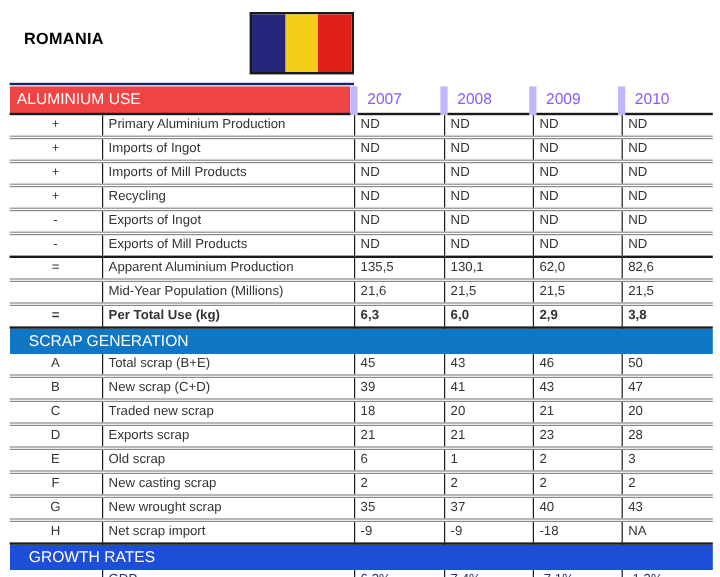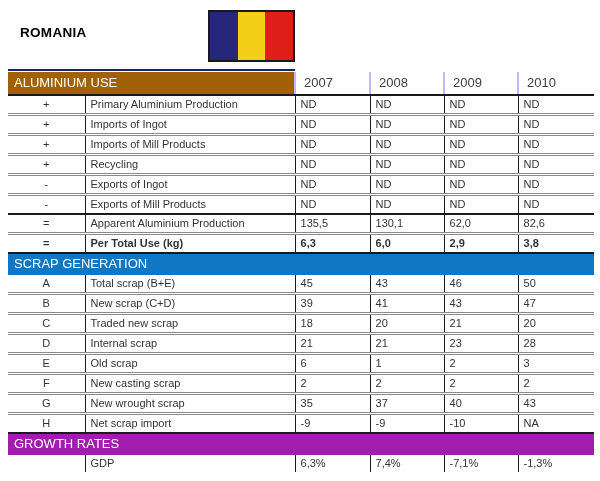--- a/index.html
+++ b/index.html
@@ -32,34 +32,34 @@
   td { padding:0 5px; line-height:1.1; white-space:nowrap; overflow:hidden; }
   tr.data td  { height:17px; }
   tr.head td  { height:22px; }
   tr.bar td   { height:21px; }
 
   td.sign { text-align:center; }
   td.label-cell, td.val { border-left:1px solid #1a1a1a; }
 
   tr.head td { border-bottom:2px solid #1a1a1a; }
   tr.head td.title-navy {
-    background:#a16207; color:#ffffff; font-size:13px; padding-left:6px;
+    background:#ef4444; color:#ffffff; font-size:13px; padding-left:6px;
   }
   tr.head td.year {
-    border-left:2px solid #c4b5fd; font-size:13px; color:#404040; padding-left:8px;
+    border-left:6px solid #c4b5fd; font-size:13px; color:#8b5cf6; padding-left:8px;
   }
 
   tr.sep td { border-top:3px double #8a8a8a; }
   tr.blacktop td { border-top:2px solid #1a1a1a; }
 
   tr.bar td {
-    border-top:2px solid #1a1a1a; color:#ffffff; font-size:13px; padding-left:6px;
+    border-top:2px solid #1a1a1a; color:#ffffff; font-size:13px; padding-left:16px;
   }
   tr.bar.scrap td  { background:#1077C5; }
-  tr.bar.growth td { background:#a21caf; }
+  tr.bar.growth td { background:#1d4ed8; }
   tr.bold td { font-weight:bold; }
 </style>
 </head>
 <body>
 
 <div class="country">ROMANIA</div>
 
 <div class="flag">
   <div class="stripe stripe-blue"></div>
   <div class="stripe stripe-yellow"></div>
@@ -136,20 +136,28 @@
     <td class="val">ND</td>
   </tr>
   <tr class="data blacktop">
     <td class="sign">=</td>
     <td class="label-cell">Apparent Aluminium Production</td>
     <td class="val">135,5</td>
     <td class="val">130,1</td>
     <td class="val">62,0</td>
     <td class="val">82,6</td>
   </tr>
+  <tr class="data sep">
+    <td class="sign"></td>
+    <td class="label-cell">Mid-Year Population (Millions)</td>
+    <td class="val">21,6</td>
+    <td class="val">21,5</td>
+    <td class="val">21,5</td>
+    <td class="val">21,5</td>
+  </tr>
   <tr class="data sep bold">
     <td class="sign">=</td>
     <td class="label-cell">Per Total Use (kg)</td>
     <td class="val">6,3</td>
     <td class="val">6,0</td>
     <td class="val">2,9</td>
     <td class="val">3,8</td>
   </tr>
 
   <tr class="bar scrap">
@@ -175,21 +183,21 @@
   <tr class="data sep">
     <td class="sign">C</td>
     <td class="label-cell">Traded new scrap</td>
     <td class="val">18</td>
     <td class="val">20</td>
     <td class="val">21</td>
     <td class="val">20</td>
   </tr>
   <tr class="data sep">
     <td class="sign">D</td>
-    <td class="label-cell">Internal scrap</td>
+    <td class="label-cell">Exports scrap</td>
     <td class="val">21</td>
     <td class="val">21</td>
     <td class="val">23</td>
     <td class="val">28</td>
   </tr>
   <tr class="data sep">
     <td class="sign">E</td>
     <td class="label-cell">Old scrap</td>
     <td class="val">6</td>
     <td class="val">1</td>
@@ -210,21 +218,21 @@
     <td class="val">35</td>
     <td class="val">37</td>
     <td class="val">40</td>
     <td class="val">43</td>
   </tr>
   <tr class="data sep">
     <td class="sign">H</td>
     <td class="label-cell">Net scrap import</td>
     <td class="val">-9</td>
     <td class="val">-9</td>
-    <td class="val">-10</td>
+    <td class="val">-18</td>
     <td class="val">NA</td>
   </tr>
 
   <tr class="bar growth">
     <td colspan="6">GROWTH RATES</td>
   </tr>
 
   <tr class="data">
     <td class="sign"></td>
     <td class="label-cell">GDP</td>

